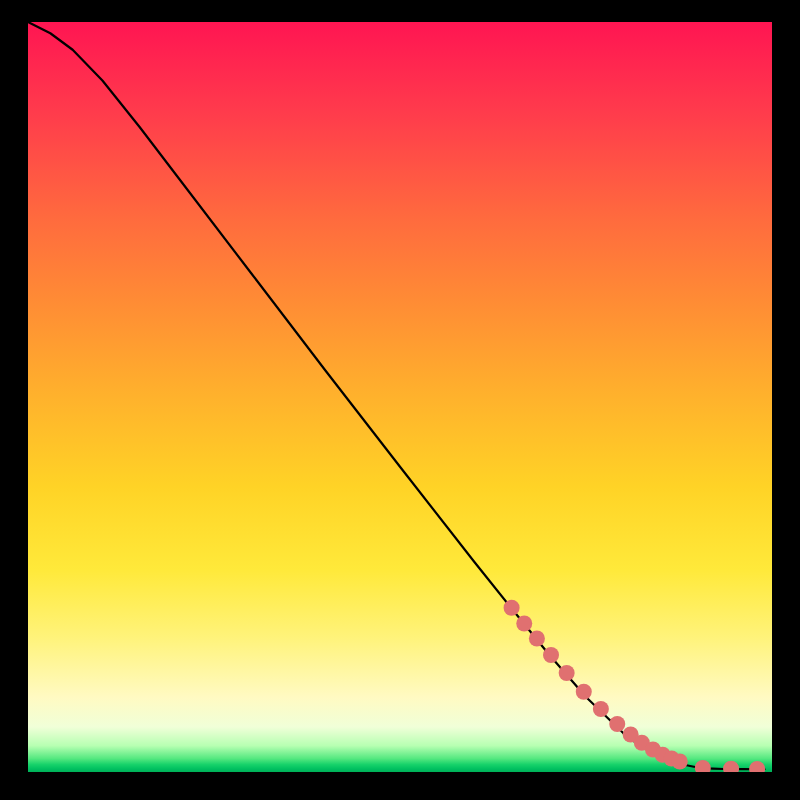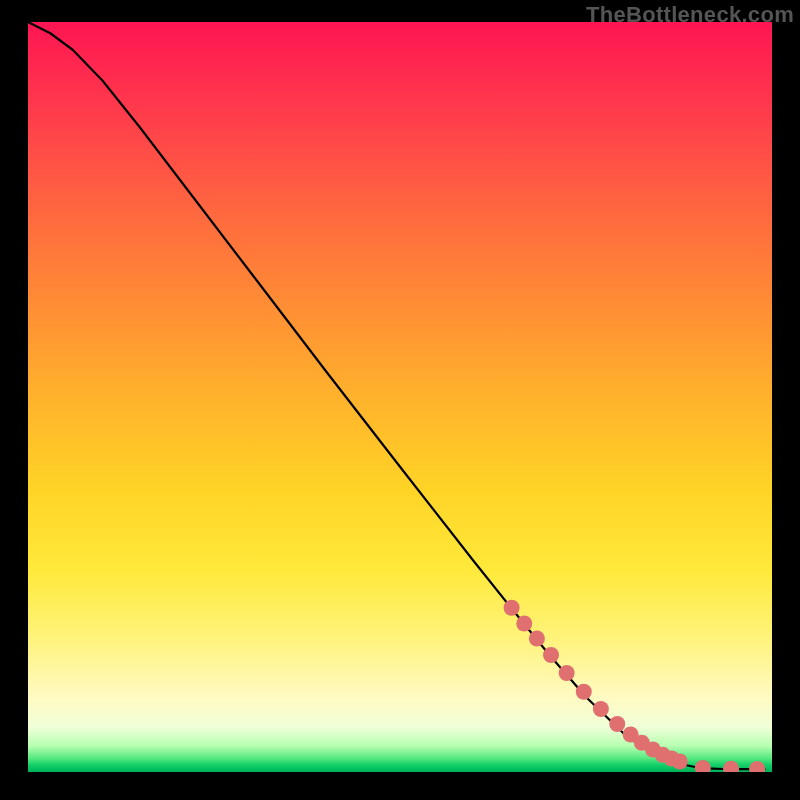--- a/index.html
+++ b/index.html
@@ -64,21 +64,20 @@
     position: absolute;
     inset: 0;
     width: 100%;
     height: 100%;
   }
 </style>
 </head>
 <body>
 
 <div class="frame">
-  <div class="watermark">TheBottleneck.com</div>
 
   <div class="plot">
     <div class="gradient"></div>
     <svg class="curve" id="svg-layer" preserveAspectRatio="none" viewBox="0 0 744 750">
         <path d="M0.00 0.00 L22.32 11.25 L44.64 27.75 L74.40 58.50 L111.60 105.00 L148.80 153.75 L223.20 251.25 L297.60 348.75 L372.00 444.75 L446.40 540.00 L483.60 586.50 L520.80 632.25 L558.00 675.00 L595.20 711.00 L610.08 722.25 L624.96 731.25 L639.84 738.00 L654.72 742.50 L669.60 745.50 L677.04 746.25 L684.48 746.63 L695.64 747.00 L714.24 747.15 L736.56 747.23" fill="none" stroke="#000000" stroke-width="2.2" stroke-linecap="round" stroke-linejoin="round"></path>
         <circle cx="483.60" cy="585.75" r="8" fill="#e07070"></circle>
         <circle cx="496.25" cy="601.50" r="8" fill="#e07070"></circle>
         <circle cx="508.90" cy="616.50" r="8" fill="#e07070"></circle>
         <circle cx="523.03" cy="633.00" r="8" fill="#e07070"></circle>
         <circle cx="538.66" cy="651.00" r="8" fill="#e07070"></circle>

